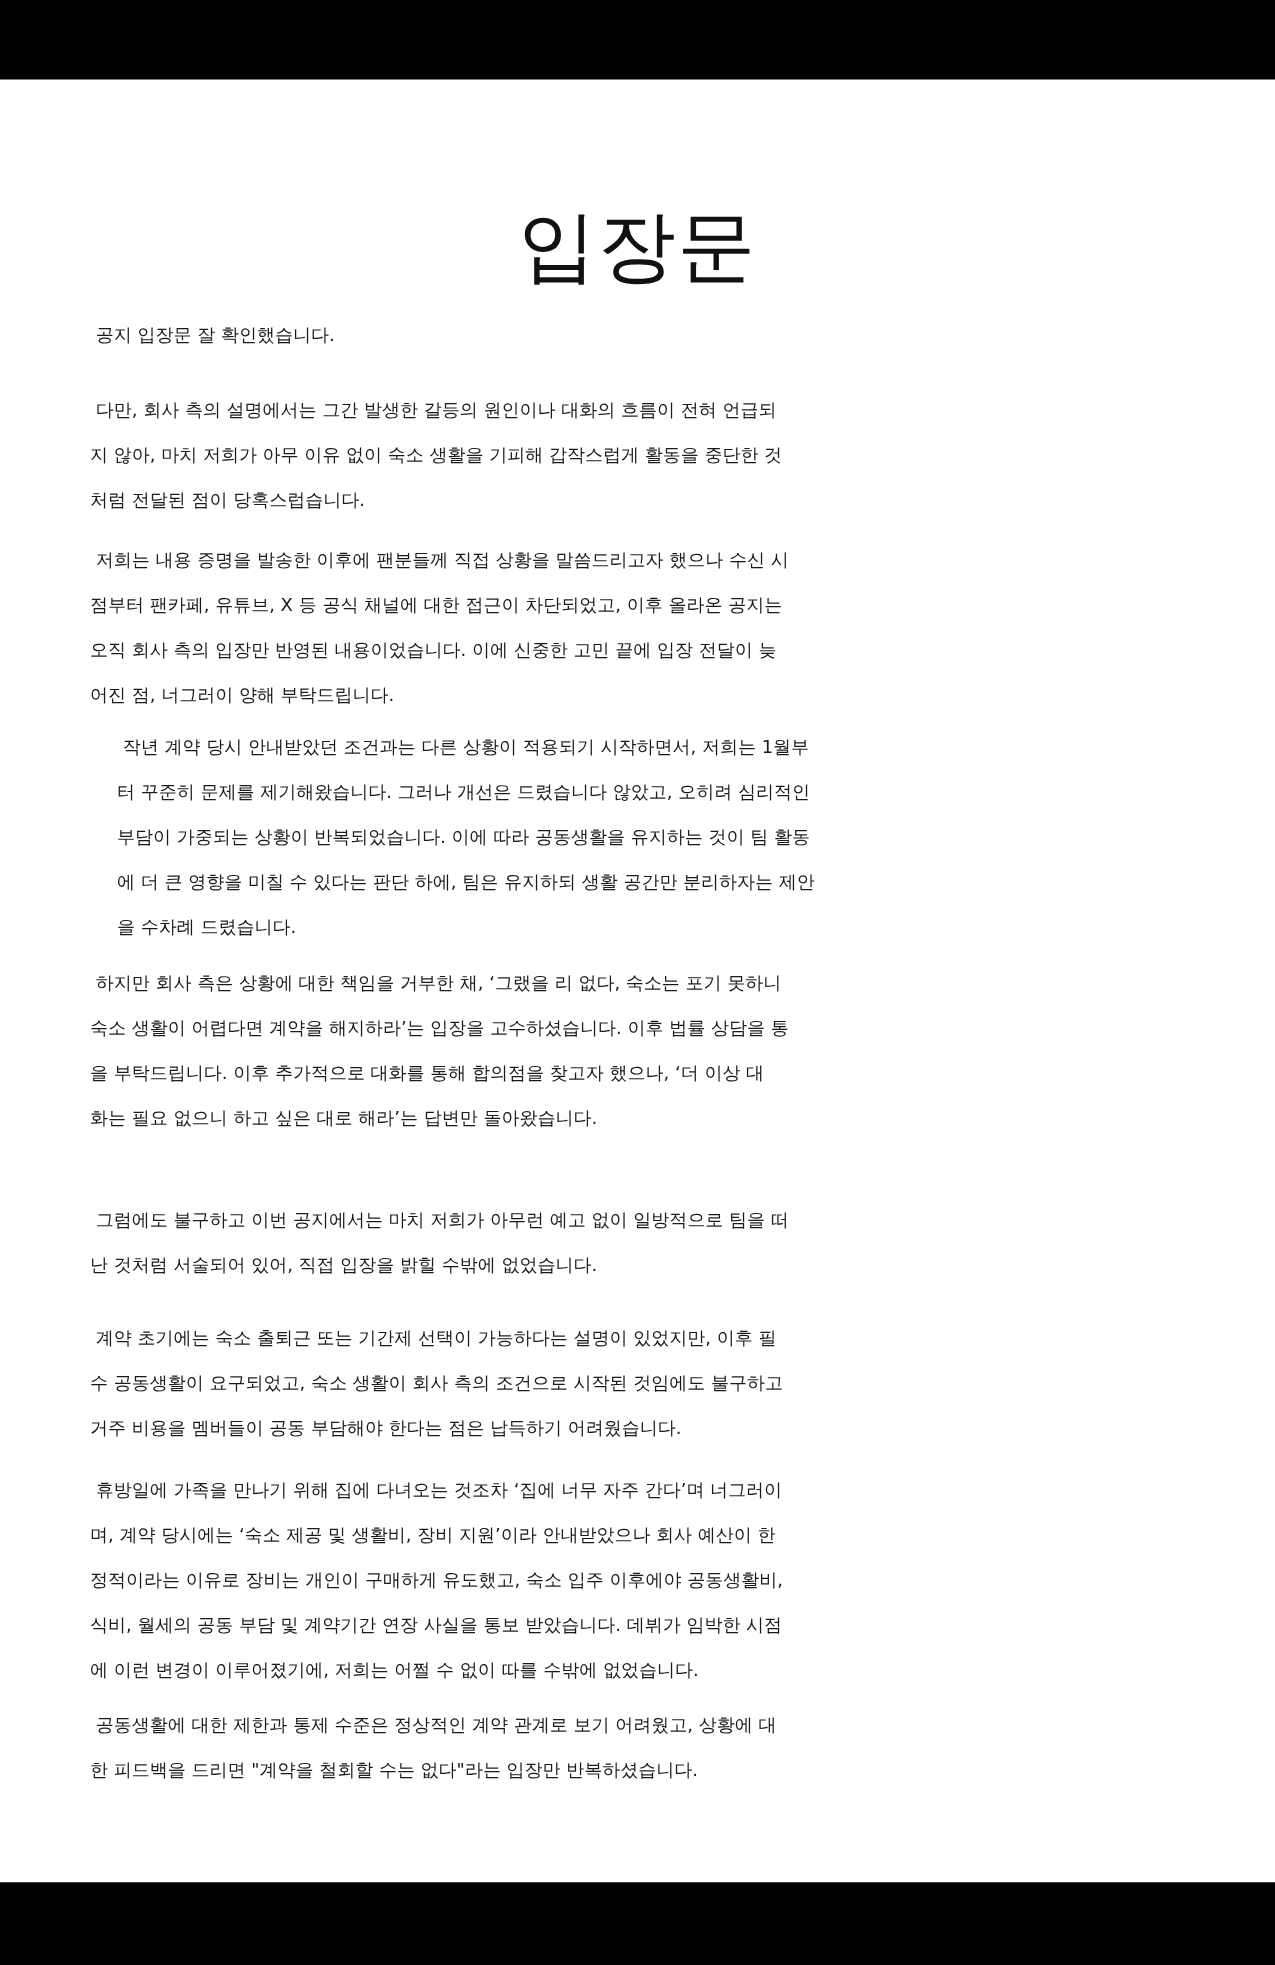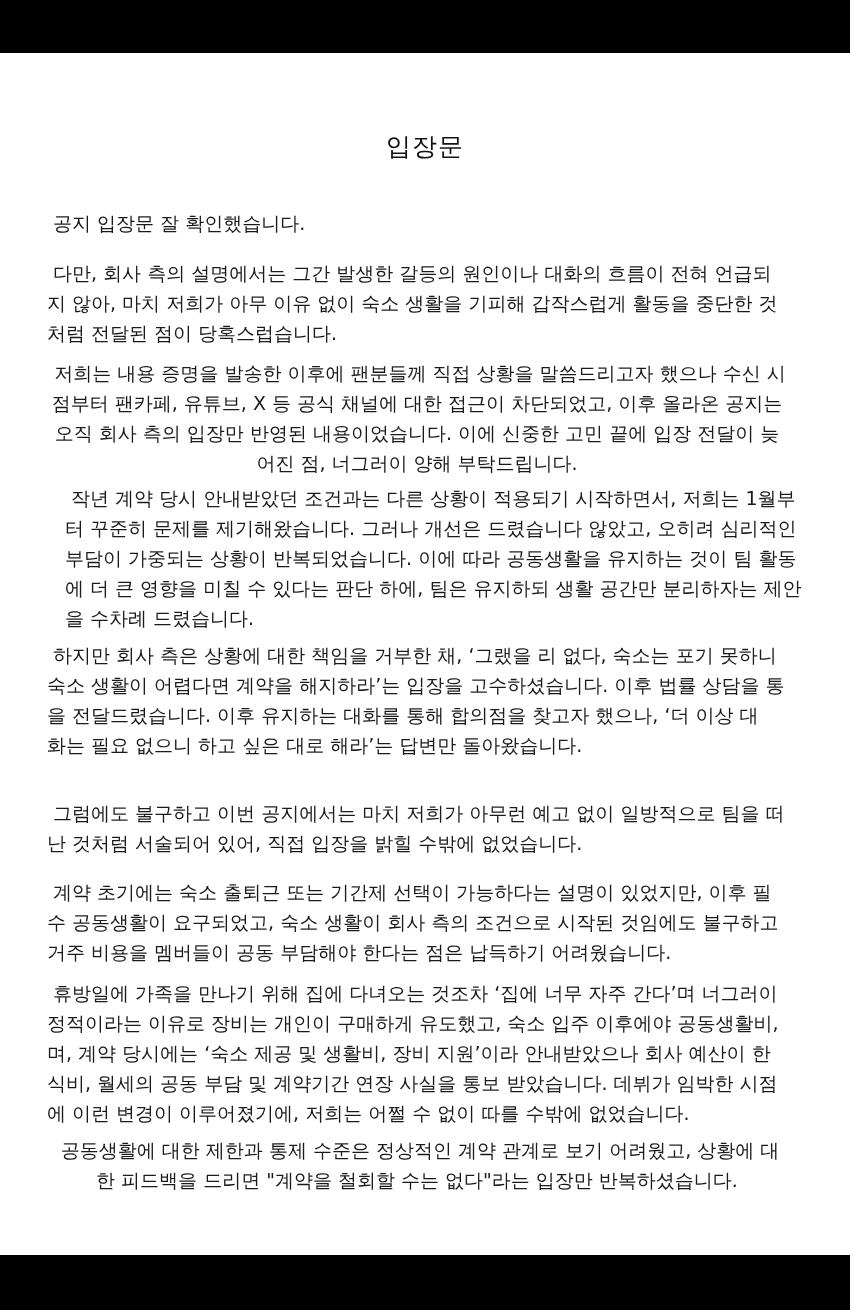--- a/index.html
+++ b/index.html
@@ -31,32 +31,32 @@
     left: 0; top: 1255px;
     width: 850px; height: 55px;
     background: #000000;
   }
   .title {
     position: absolute;
     left: 0; top: 105px;
     width: 850px;
     text-align: center;
     font-family: "DejaVu Serif", "Liberation Serif", serif;
-    font-size: 25px;
+    font-size: 52px;
     line-height: 50px;
     color: #111111;
     font-weight: normal;
     letter-spacing: 1px;
   }
   .para {
     position: absolute;
-    left: 47px;
+    left: 60px;
     width: 740px;
     color: #1a1a1a;
-    font-size: 19px;
+    font-size: 12px;
     line-height: 30px;
   }
   .line {
     display: block;
     white-space: pre;
     height: 30px;
   }
 </style>
 </head>
 <body>
@@ -70,59 +70,59 @@
 <div class="para" style="top:208px;">
   <span class="line"> 공지 입장문 잘 확인했습니다.</span>
 </div>
 
 <div class="para" style="top:258px;">
   <span class="line"> 다만, 회사 측의 설명에서는 그간 발생한 갈등의 원인이나 대화의 흐름이 전혀 언급되</span>
   <span class="line">지 않아, 마치 저희가 아무 이유 없이 숙소 생활을 기피해 갑작스럽게 활동을 중단한 것</span>
   <span class="line">처럼 전달된 점이 당혹스럽습니다.</span>
 </div>
 
-<div class="para" style="top:358px;text-align:center;">
+<div class="para" style="top:358px;">
   <span class="line"> 저희는 내용 증명을 발송한 이후에 팬분들께 직접 상황을 말씀드리고자 했으나 수신 시</span>
   <span class="line">점부터 팬카페, 유튜브, X 등 공식 채널에 대한 접근이 차단되었고, 이후 올라온 공지는</span>
   <span class="line">오직 회사 측의 입장만 반영된 내용이었습니다. 이에 신중한 고민 끝에 입장 전달이 늦</span>
   <span class="line">어진 점, 너그러이 양해 부탁드립니다.</span>
 </div>
 
 <div class="para" style="top:483px;margin-left:18px;">
   <span class="line"> 작년 계약 당시 안내받았던 조건과는 다른 상황이 적용되기 시작하면서, 저희는 1월부</span>
   <span class="line">터 꾸준히 문제를 제기해왔습니다. 그러나 개선은 드렸습니다 않았고, 오히려 심리적인</span>
   <span class="line">부담이 가중되는 상황이 반복되었습니다. 이에 따라 공동생활을 유지하는 것이 팀 활동</span>
   <span class="line">에 더 큰 영향을 미칠 수 있다는 판단 하에, 팀은 유지하되 생활 공간만 분리하자는 제안</span>
   <span class="line">을 수차례 드렸습니다.</span>
 </div>
 
 <div class="para" style="top:640px;">
   <span class="line"> 하지만 회사 측은 상황에 대한 책임을 거부한 채, ‘그랬을 리 없다, 숙소는 포기 못하니</span>
   <span class="line">숙소 생활이 어렵다면 계약을 해지하라’는 입장을 고수하셨습니다. 이후 법률 상담을 통</span>
-  <span class="line">을 전달드렸습니다. 이후 유지하는 대화를 통해 합의점을 찾고자 했으나, ‘더 이상 대</span>
+  <span class="line">을 부탁드립니다. 이후 추가적으로 대화를 통해 합의점을 찾고자 했으나, ‘더 이상 대</span>
   <span class="line">화는 필요 없으니 하고 싶은 대로 해라’는 답변만 돌아왔습니다.</span>
 </div>
 
 <div class="para" style="top:798px;">
   <span class="line"> 그럼에도 불구하고 이번 공지에서는 마치 저희가 아무런 예고 없이 일방적으로 팀을 떠</span>
   <span class="line">난 것처럼 서술되어 있어, 직접 입장을 밝힐 수밖에 없었습니다.</span>
 </div>
 
 <div class="para" style="top:877px;">
   <span class="line"> 계약 초기에는 숙소 출퇴근 또는 기간제 선택이 가능하다는 설명이 있었지만, 이후 필</span>
   <span class="line">수 공동생활이 요구되었고, 숙소 생활이 회사 측의 조건으로 시작된 것임에도 불구하고</span>
   <span class="line">거주 비용을 멤버들이 공동 부담해야 한다는 점은 납득하기 어려웠습니다.</span>
 </div>
 
 <div class="para" style="top:978px;">
   <span class="line"> 휴방일에 가족을 만나기 위해 집에 다녀오는 것조차 ‘집에 너무 자주 간다’며 너그러이</span>
+  <span class="line">며, 계약 당시에는 ‘숙소 제공 및 생활비, 장비 지원’이라 안내받았으나 회사 예산이 한</span>
   <span class="line">정적이라는 이유로 장비는 개인이 구매하게 유도했고, 숙소 입주 이후에야 공동생활비,</span>
-  <span class="line">며, 계약 당시에는 ‘숙소 제공 및 생활비, 장비 지원’이라 안내받았으나 회사 예산이 한</span>
   <span class="line">식비, 월세의 공동 부담 및 계약기간 연장 사실을 통보 받았습니다. 데뷔가 임박한 시점</span>
   <span class="line">에 이런 변경이 이루어졌기에, 저희는 어쩔 수 없이 따를 수밖에 없었습니다.</span>
 </div>
 
-<div class="para" style="top:1135px;text-align:center;">
+<div class="para" style="top:1135px;">
   <span class="line"> 공동생활에 대한 제한과 통제 수준은 정상적인 계약 관계로 보기 어려웠고, 상황에 대</span>
   <span class="line">한 피드백을 드리면 "계약을 철회할 수는 없다"라는 입장만 반복하셨습니다.</span>
 </div>
 
 <div class="bottom-bar"></div>
 
 </body></html>

